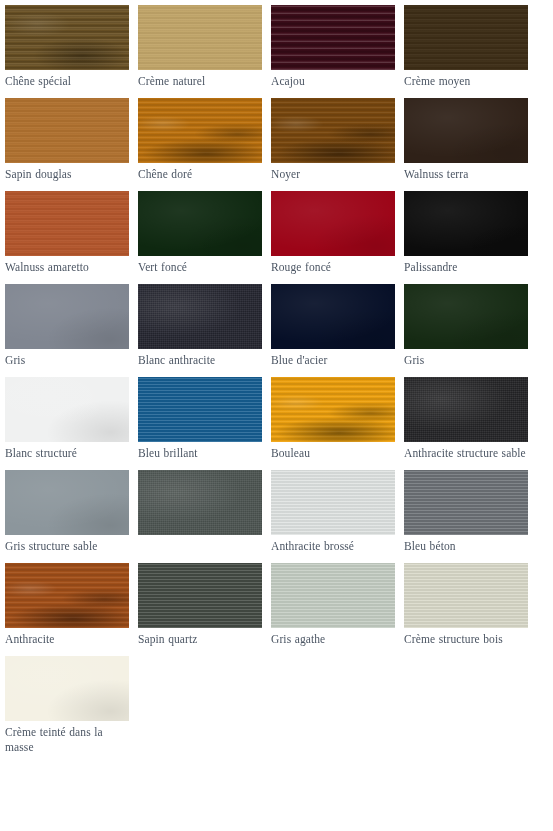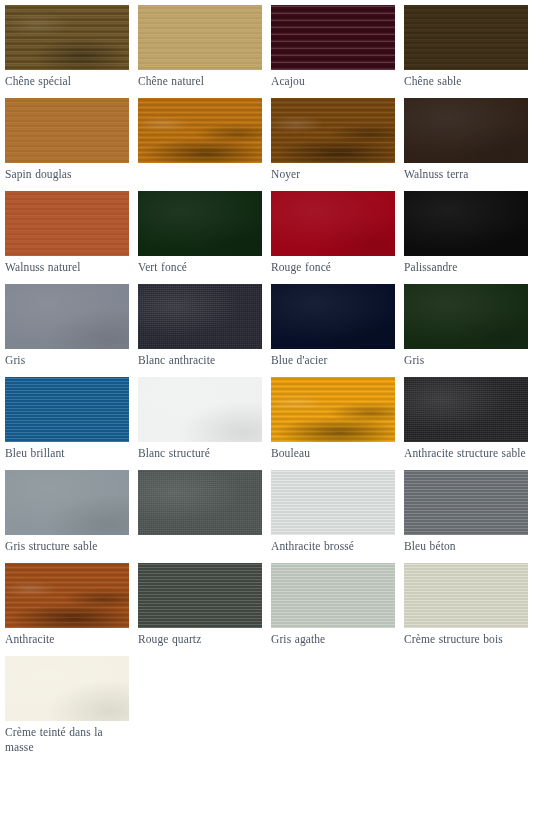--- a/index.html
+++ b/index.html
@@ -142,48 +142,49 @@
 </head>
 <body>
 
 <div id="swatch-grid">
     <div class="swatch-cell">
       <span class="swatch-chip tex-woodstrong" style="background-color: rgb(107, 82, 37);"></span>
       <span class="swatch-label">Chêne spécial</span>
     </div>
     <div class="swatch-cell">
       <span class="swatch-chip tex-wood" style="background-color: rgb(193, 165, 105);"></span>
-      <span class="swatch-label">Chêne naturel</span>
+      <span class="swatch-label">Crème naturel</span>
     </div>
     <div class="swatch-cell">
       <span class="swatch-chip tex-stripe" style="background-color: rgb(62, 13, 26);"></span>
       <span class="swatch-label">Acajou</span>
     </div>
     <div class="swatch-cell">
       <span class="swatch-chip tex-wood" style="background-color: rgb(61, 45, 22);"></span>
-      <span class="swatch-label">Chêne sable</span>
+      <span class="swatch-label">Crème moyen</span>
     </div>
     <div class="swatch-cell">
       <span class="swatch-chip tex-wood" style="background-color: rgb(176, 113, 47);"></span>
       <span class="swatch-label">Sapin douglas</span>
     </div>
     <div class="swatch-cell">
       <span class="swatch-chip tex-grainfig" style="background-color: rgb(191, 116, 16);"></span>
+      <span class="swatch-label">Chêne doré</span>
     </div>
     <div class="swatch-cell">
       <span class="swatch-chip tex-grainfig" style="background-color: rgb(124, 74, 16);"></span>
       <span class="swatch-label">Noyer</span>
     </div>
     <div class="swatch-cell">
       <span class="swatch-chip tex-smooth" style="background-color: rgb(47, 33, 24);"></span>
       <span class="swatch-label">Walnuss terra</span>
     </div>
     <div class="swatch-cell">
       <span class="swatch-chip tex-wood" style="background-color: rgb(179, 86, 44);"></span>
-      <span class="swatch-label">Walnuss naturel</span>
+      <span class="swatch-label">Walnuss amaretto</span>
     </div>
     <div class="swatch-cell">
       <span class="swatch-chip tex-smooth" style="background-color: rgb(14, 40, 16);"></span>
       <span class="swatch-label">Vert foncé</span>
     </div>
     <div class="swatch-cell">
       <span class="swatch-chip tex-smooth" style="background-color: rgb(156, 4, 23);"></span>
       <span class="swatch-label">Rouge foncé</span>
     </div>
     <div class="swatch-cell">
@@ -200,28 +201,28 @@
     </div>
     <div class="swatch-cell">
       <span class="swatch-chip tex-smooth" style="background-color: rgb(6, 15, 39);"></span>
       <span class="swatch-label">Blue d'acier</span>
     </div>
     <div class="swatch-cell">
       <span class="swatch-chip tex-smooth" style="background-color: rgb(21, 42, 19);"></span>
       <span class="swatch-label">Gris</span>
     </div>
     <div class="swatch-cell">
+      <span class="swatch-chip tex-smooth" style="background-color: rgb(240, 241, 241);"></span>
+      <span class="swatch-label">Blanc structuré</span>
+    </div>
+    <div class="swatch-cell">
       <span class="swatch-chip tex-fine" style="background-color: rgb(21, 93, 144);"></span>
       <span class="swatch-label">Bleu brillant</span>
     </div>
     <div class="swatch-cell">
-      <span class="swatch-chip tex-smooth" style="background-color: rgb(240, 241, 241);"></span>
-      <span class="swatch-label">Blanc structuré</span>
-    </div>
-    <div class="swatch-cell">
       <span class="swatch-chip tex-grainfig" style="background-color: rgb(240, 163, 16);"></span>
       <span class="swatch-label">Bouleau</span>
     </div>
     <div class="swatch-cell">
       <span class="swatch-chip tex-sand" style="background-color: rgb(35, 35, 37);"></span>
       <span class="swatch-label">Anthracite structure sable</span>
     </div>
     <div class="swatch-cell">
       <span class="swatch-chip tex-smooth" style="background-color: rgb(140, 150, 156);"></span>
       <span class="swatch-label">Gris structure sable</span>
@@ -236,21 +237,21 @@
     <div class="swatch-cell">
       <span class="swatch-chip tex-fine" style="background-color: rgb(107, 112, 117);"></span>
       <span class="swatch-label">Bleu béton</span>
     </div>
     <div class="swatch-cell">
       <span class="swatch-chip tex-grainfig" style="background-color: rgb(166, 82, 27);"></span>
       <span class="swatch-label">Anthracite</span>
     </div>
     <div class="swatch-cell">
       <span class="swatch-chip tex-fine" style="background-color: rgb(67, 74, 67);"></span>
-      <span class="swatch-label">Rouge quartz</span>
+      <span class="swatch-label">Sapin quartz</span>
     </div>
     <div class="swatch-cell">
       <span class="swatch-chip tex-fine" style="background-color: rgb(195, 204, 194);"></span>
       <span class="swatch-label">Gris agathe</span>
     </div>
     <div class="swatch-cell">
       <span class="swatch-chip tex-fine" style="background-color: rgb(216, 216, 200);"></span>
       <span class="swatch-label">Crème structure bois</span>
     </div>
     <div class="swatch-cell">

